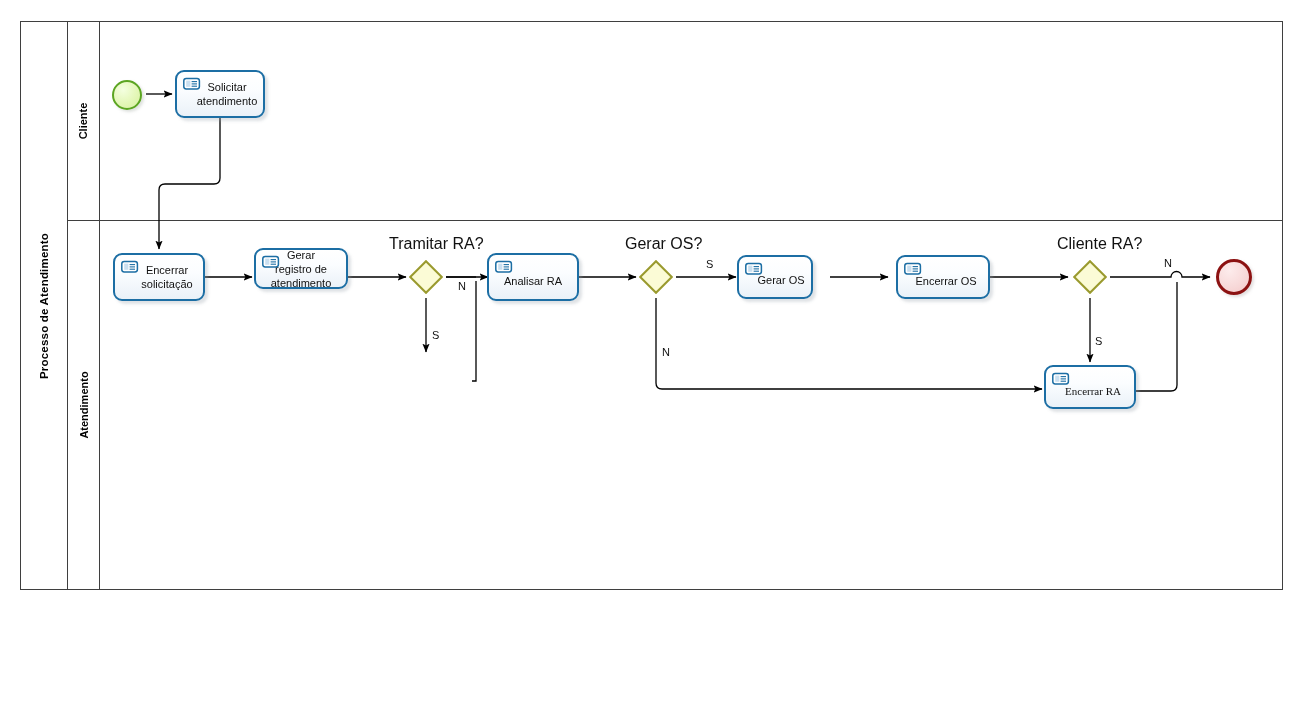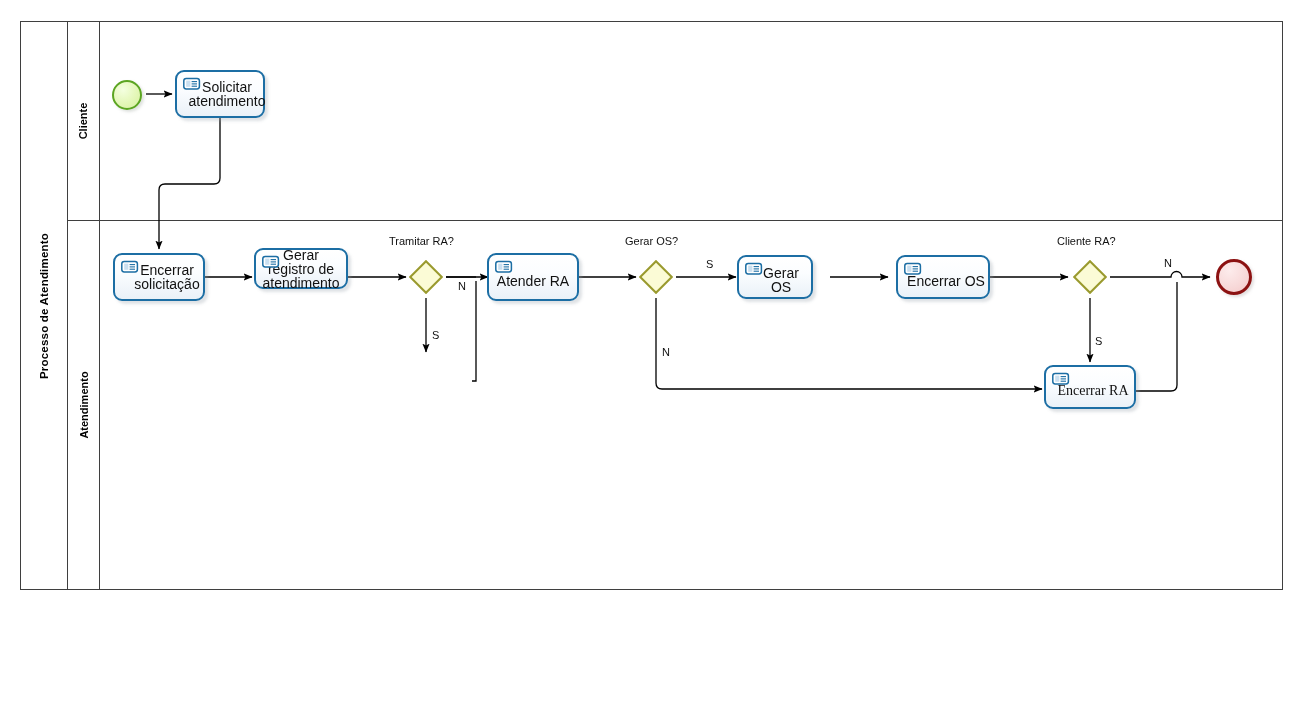--- a/index.html
+++ b/index.html
@@ -94,41 +94,41 @@
     border-radius: 9px;
     background: linear-gradient(to bottom, #ffffff 0%, #fbfdff 40%, #eaf1f8 100%);
     box-shadow: 3px 3px 3px rgba(150,160,170,0.30);
     display: flex;
     align-items: center;
     justify-content: center;
     text-align: center;
     padding: 2px 3px 2px 3px;
   }
   .task-label {
-    font-size: 14px;
+    font-size: 11px;
     color: #111;
     line-height: 14px;
     white-space: pre-line;
   }
   .task-icon {
     position: absolute;
     left: 6px;
     top: 5px;
     width: 18px;
     height: 14px;
   }
   
   .gateway {
     position: absolute;
     width: 34px;
     height: 34px;
   }
   .gateway-label {
     position: absolute;
-    font-size: 11px;
+    font-size: 16px;
     color: #111;
     white-space: nowrap;
   }
   
   .event {
     position: absolute;
     border-radius: 50%;
     box-sizing: border-box;
   }
   .event-start {
@@ -257,21 +257,21 @@
 
 
   <div class="task" style="left:487px;top:253px;width:92px;height:48px;">
     <svg class="task-icon" viewBox="0 0 18 14">
       <rect x="0.8" y="1.4" width="15.6" height="10.6" rx="2.4" fill="#ffffff" stroke="#1c6ea4" stroke-width="1.5"></rect>
       <rect x="3.2" y="3.6" width="4.2" height="6.2" fill="#c9dff0"></rect>
       <line x1="8.6" y1="4.6" x2="14.0" y2="4.6" stroke="#1c6ea4" stroke-width="1.1"></line>
       <line x1="8.6" y1="6.9" x2="14.0" y2="6.9" stroke="#1c6ea4" stroke-width="1.1"></line>
       <line x1="8.6" y1="9.2" x2="14.0" y2="9.2" stroke="#1c6ea4" stroke-width="1.1"></line>
     </svg>
-    <div class="task-label" style="padding-top:8px;">Atender RA</div>
+    <div class="task-label" style="padding-top:8px;">Analisar RA</div>
   </div>
 
   <div class="task" style="left:737px;top:255px;width:76px;height:44px;">
     <svg class="task-icon" viewBox="0 0 18 14">
       <rect x="0.8" y="1.4" width="15.6" height="10.6" rx="2.4" fill="#ffffff" stroke="#1c6ea4" stroke-width="1.5"></rect>
       <rect x="3.2" y="3.6" width="4.2" height="6.2" fill="#c9dff0"></rect>
       <line x1="8.6" y1="4.6" x2="14.0" y2="4.6" stroke="#1c6ea4" stroke-width="1.1"></line>
       <line x1="8.6" y1="6.9" x2="14.0" y2="6.9" stroke="#1c6ea4" stroke-width="1.1"></line>
       <line x1="8.6" y1="9.2" x2="14.0" y2="9.2" stroke="#1c6ea4" stroke-width="1.1"></line>
     </svg>

